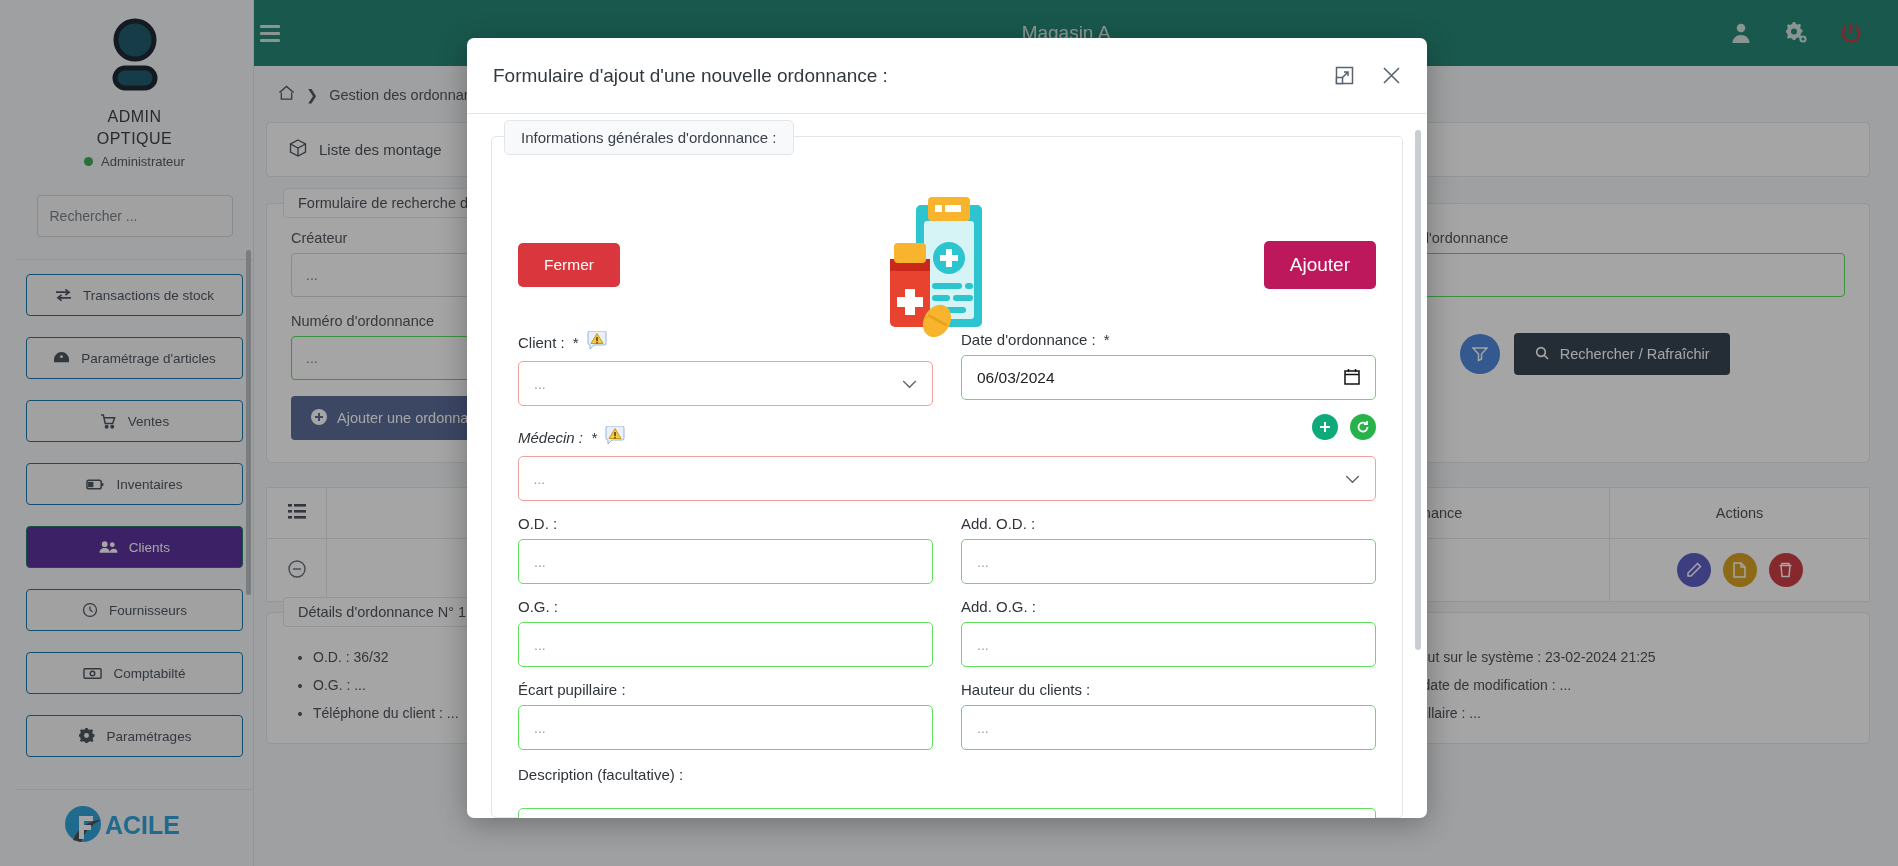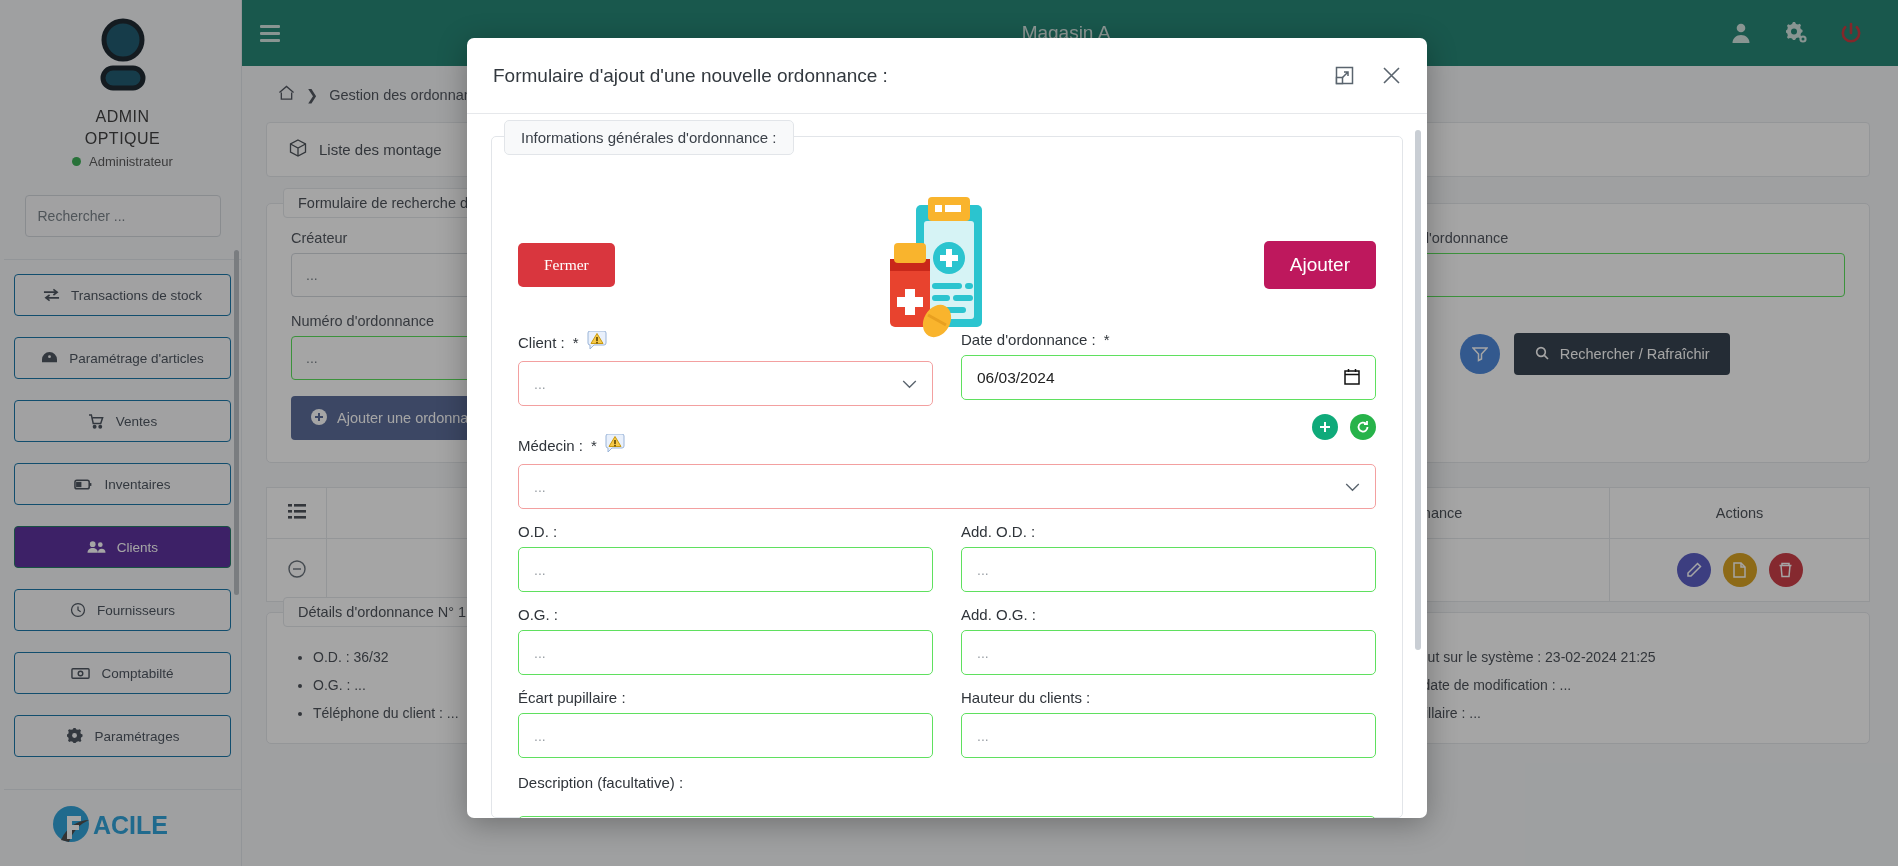--- a/index.html
+++ b/index.html
@@ -5,21 +5,21 @@
   * { box-sizing: border-box; }
   html, body { margin:0; padding:0; }
   body {
     width:1898px; height:866px; overflow:hidden;
     font-family:"Liberation Sans", sans-serif;
     background:#f4f6f9; position:relative;
   }
 
   
   #sidebar {
-    position:absolute; left:4px; top:0; width:238px; height:866px;
+    position:absolute; left:16px; top:0; width:238px; height:866px;
     background:#f4f6f9; border-right:1px solid #dfe3e8;
     display:flex; flex-direction:column; align-items:center;
     z-index:2;
   }
   .avatar-wrap { margin-top:18px; }
   .avatar-svg { display:block; }
   .user-name {
     margin-top:10px; font-size:16px; color:#2b2b2b; letter-spacing:.5px;
     text-align:center; line-height:1.35; font-weight:400;
   }
@@ -184,21 +184,21 @@
     position:absolute; top:-17px; left:12px; background:#f8f9fa;
     border:1px solid #e2e5e9; border-radius:5px; padding:8px 16px;
     font-size:15px; color:#3b4149;
   }
 
   .hero { display:flex; justify-content:center; margin-bottom:6px; }
   .btn-row { display:flex; justify-content:space-between; align-items:center; margin-top:-112px; }
   .btn-close-red {
     background:#d9363e; color:#fff; border:none; border-radius:5px;
     padding:13px 26px; font-size:15.5px; cursor:pointer;
-    font-family:Liberation Serif, serif;
+    font-family:Liberation Sans, sans-serif;
   }
   .btn-add-green {
     background:#be185d; color:#fff; border:none; border-radius:5px;
     padding:13px 26px; font-size:19px; cursor:pointer;
     font-family:"Liberation Sans", sans-serif;
   }
 
   .mrow { display:flex; gap:28px; margin-top:14px; }
   .mcol { flex:1; min-width:0; }
   .mlabel {
@@ -214,21 +214,21 @@
   }
   .minput.err { border-color:#f3a0a0; }
   .minput .ph { color:#9aa0a6; font-size:14px; }
   .minput .val { color:#222; font-size:15.5px; }
 
   .fab-row { display:flex; justify-content:flex-end; gap:12px; margin-top:8px; height:0; }
   .fab { width:26px; height:26px; border-radius:50%; display:flex; align-items:center; justify-content:center; cursor:pointer; border:none; }
   .fab.plus { background:#0faa7a; }
   .fab.refresh { background:#27b34a; }
 
-  .full-row { margin-top:20px; }
+  .full-row { margin-top:12px;font-style:italic; }
   .desc-label { font-size:15px; color:#2f343a; margin-top:16px; margin-bottom:25px; }
   .desc-area { width:100%; height:60px; border:1px solid #5fe05f; border-radius:5px; background:#fff; }
 </style>
 </head>
 <body>
 
 <div id="sidebar">
 
   <div class="avatar-wrap">
     <svg class="avatar-svg" width="84" height="78" viewBox="0 0 84 78">

